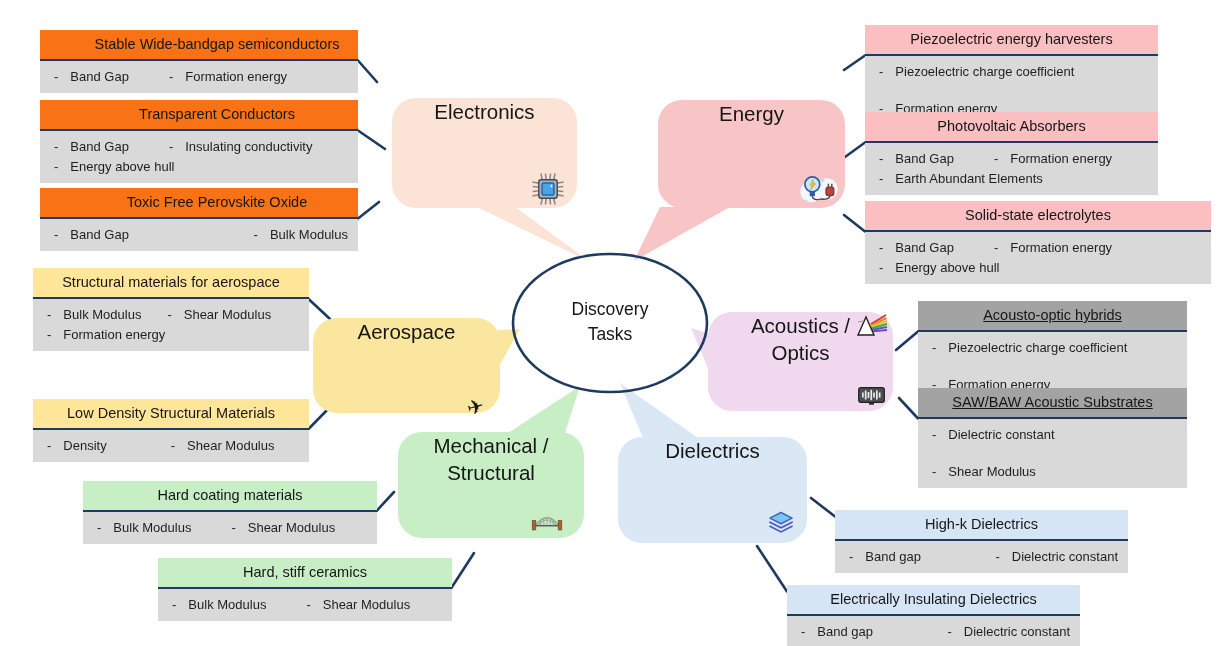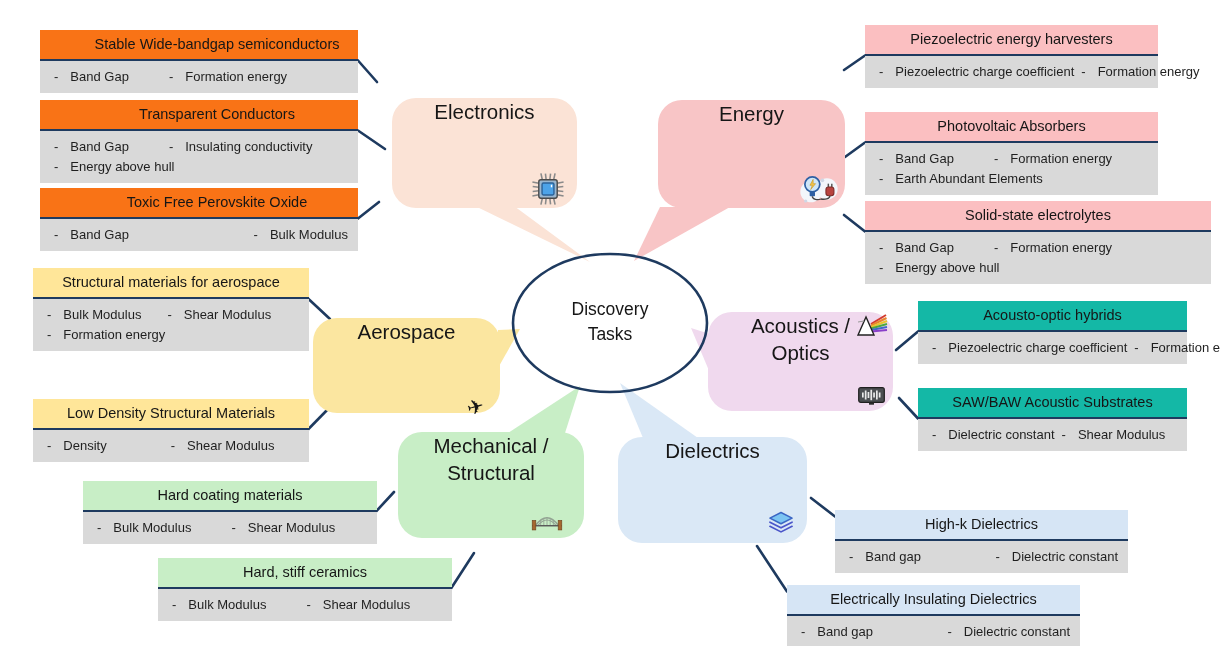--- a/index.html
+++ b/index.html
@@ -15,29 +15,29 @@
     padding:5px 4px; text-align:center; font-size:14.5px; font-weight:500;
     line-height:19px; white-space:nowrap; color:#161616;
   }
   .task-props {
     background:#D9D9D9; border-top:2.6px solid #1E3A5F;
     padding:7px 12px 8px; font-size:13px; line-height:17px; color:#1f1f1f;
   }
   .props-row  { display:flex; flex-wrap:wrap; column-gap:38px; row-gap:3px; }
   .props-row.spread { justify-content:space-between; padding-right:10px; }
   .props-row.gap-lg { column-gap:62px; }
-  .props-col  { display:flex; flex-direction:row; gap:5px; }
+  .props-col  { display:flex; flex-direction:column; gap:20px; }
   .prop { display:flex; white-space:nowrap; }
   .prop::before { content:"-"; margin-right:12px; margin-left:2px; }
 
   
   .cat-electronics .task-header { background:#f97316;padding-left:40px; }
   .cat-energy      .task-header { background:#FBBFC1; }
   .cat-aerospace   .task-header { background:#FFE699; }
-  .cat-acoustics   .task-header { background:#14b8a6; }
+  .cat-acoustics   .task-header { background:#a3a3a3;text-decoration:underline; }
   .cat-mechanical  .task-header { background:#C8EEC6; }
   .cat-dielectrics .task-header { background:#D6E5F5;margin-top:24px; }
 
   
   .t-e1 { left:40px;  top:30px;  width:318px; }
   .t-e2 { left:40px;  top:100px; width:318px; }
   .t-e3 { left:40px;  top:188px; width:318px; }
   
   .t-n1 { left:865px; top:25px;  width:293px; }
   .t-n2 { left:865px; top:112px; width:293px; }

